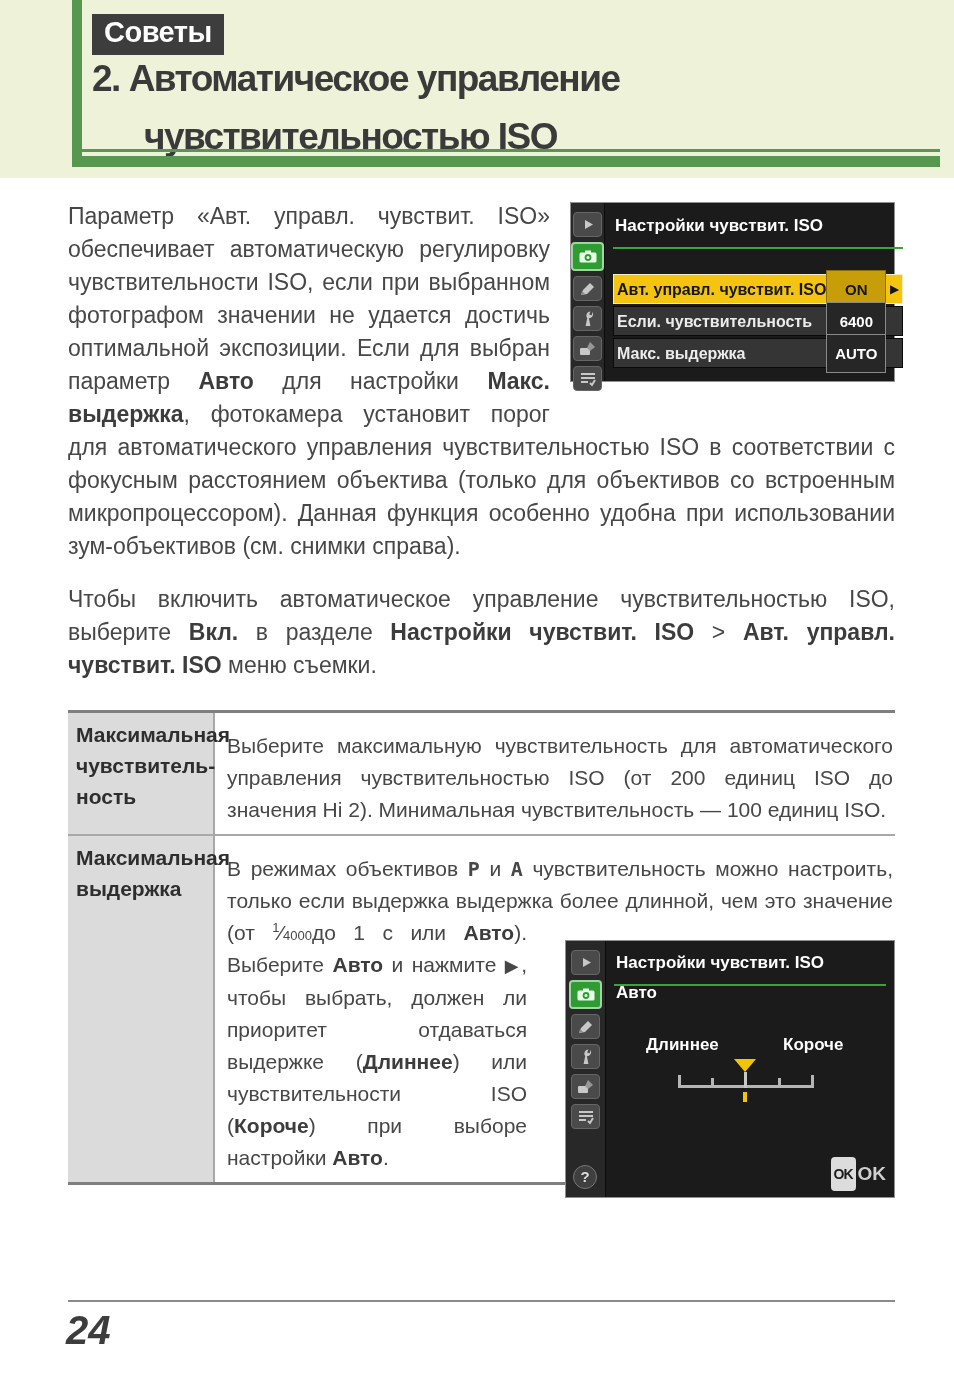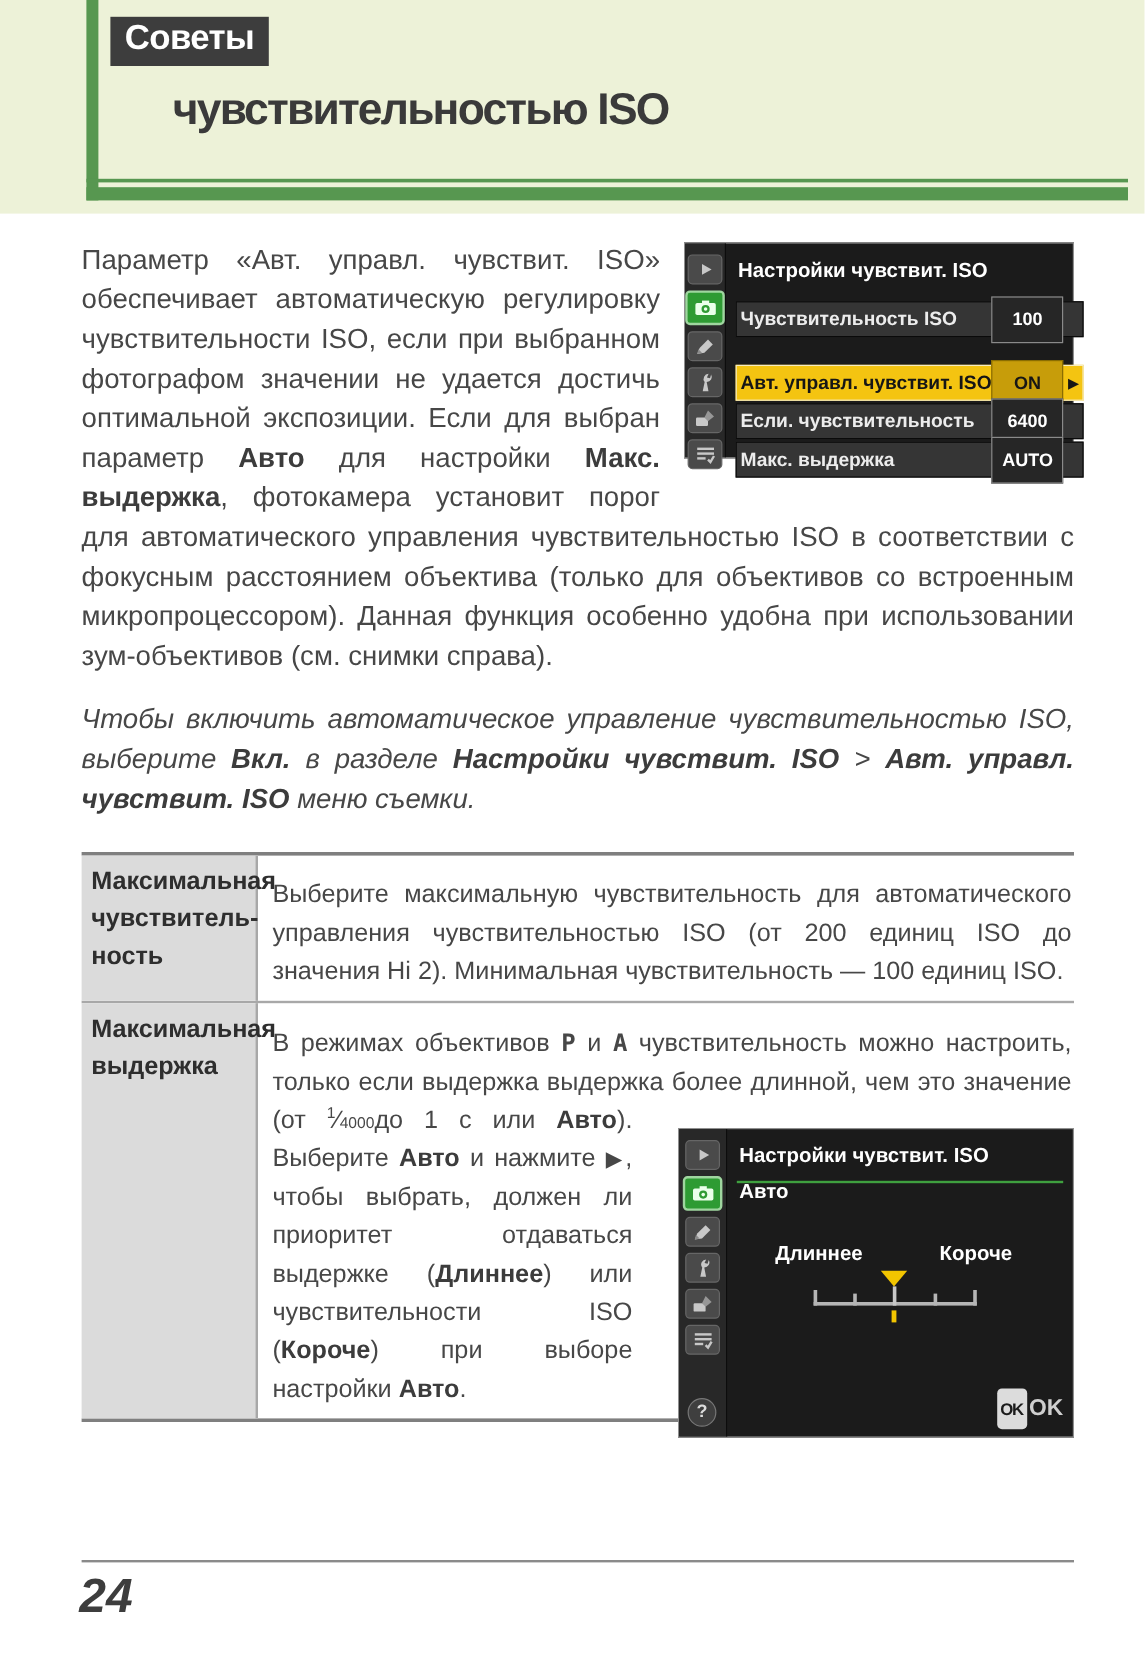--- a/index.html
+++ b/index.html
@@ -14,21 +14,21 @@
   .page-title{position:absolute;left:92px;top:56px;font-size:37px;font-weight:bold;
         color:#3a3a3a;line-height:46px;letter-spacing:-1.5px;}
   .page-title .line2{display:block;margin-left:52px;margin-top:12px;}
   .header-line-thin{position:absolute;left:72px;top:149px;width:868px;height:3px;background:#579750;}
   .header-line-thick{position:absolute;left:72px;top:156px;width:868px;height:11px;background:#579750;}
 
   
   .content{position:absolute;top:200px;left:68px;width:827px;color:#474747;
         font-size:23px;line-height:33px;text-align:justify;}
   .para{margin:0;}
-  .p2{margin-top:20px;font-style:italic;}
+  .p2{margin-top:20px;}
   .seg-b{font-weight:bold;color:#3c3c3c;}
   .seg-lcd{font-family:"DejaVu Sans Mono",monospace;font-weight:bold;font-size:0.95em;}
   .seg-sup{font-size:62%;vertical-align:super;line-height:0;}
   .seg-sub{font-size:62%;vertical-align:baseline;line-height:0;}
   .seg-fr{line-height:0;}
   .seg-tri{font-size:0.85em;}
 
   
   .camera-menu{background:#1b1b1b;border:1px solid #8f8f8f;display:flex;box-sizing:border-box;}
   .menu-sidebar{width:40px;background:#282828;border-right:1px solid #0c0c0c;position:relative;
@@ -95,20 +95,21 @@
 </style>
 </head>
 <body>
 
 <div class="page">
 
   <div class="header">
     <div class="header-vbar"></div>
     <div class="tips-badge">Советы</div>
     <div class="page-title">
+      <span class="line1">2. Автоматическое управление</span>
       <span class="line2">чувствительностью ISO</span>
     </div>
     <div class="header-line-thin"></div>
     <div class="header-line-thick"></div>
   </div>
 
   <div class="content">
 
     <p class="para p1">
       <span class="camera-menu menu1" style="display:flex;">
@@ -148,25 +149,20 @@
                 <rect x="3" y="3" width="14" height="2" fill="#c8c8c8"></rect>
                 <rect x="3" y="7" width="14" height="2" fill="#c8c8c8"></rect>
                 <rect x="3" y="11" width="7" height="2" fill="#c8c8c8"></rect>
                 <polyline points="12,13 14,15 17,10" stroke="#c8c8c8" stroke-width="2" fill="none"></polyline>
               </svg>
           </span>
         </span>
         <span class="menu-main" style="display:flex;flex-direction:column;">
           <span class="menu-title">Настройки чувствит. ISO</span>
           <span class="menu-green-line"></span>
-          <span class="menu-row">
-            <span class="menu-row-label">Чувствительность ISO</span>
-            <span class="menu-value">100</span>
-            <span class="arrow-slot"></span>
-          </span>
           <span class="menu-row hl">
             <span class="menu-row-label">Авт. управл. чувствит. ISO</span>
             <span class="menu-value">ON</span>
             <span class="arrow-slot">▶</span>
           </span>
           <span class="menu-row">
             <span class="menu-row-label">Если. чувствительность</span>
             <span class="menu-value">6400</span>
             <span class="arrow-slot"></span>
           </span>

